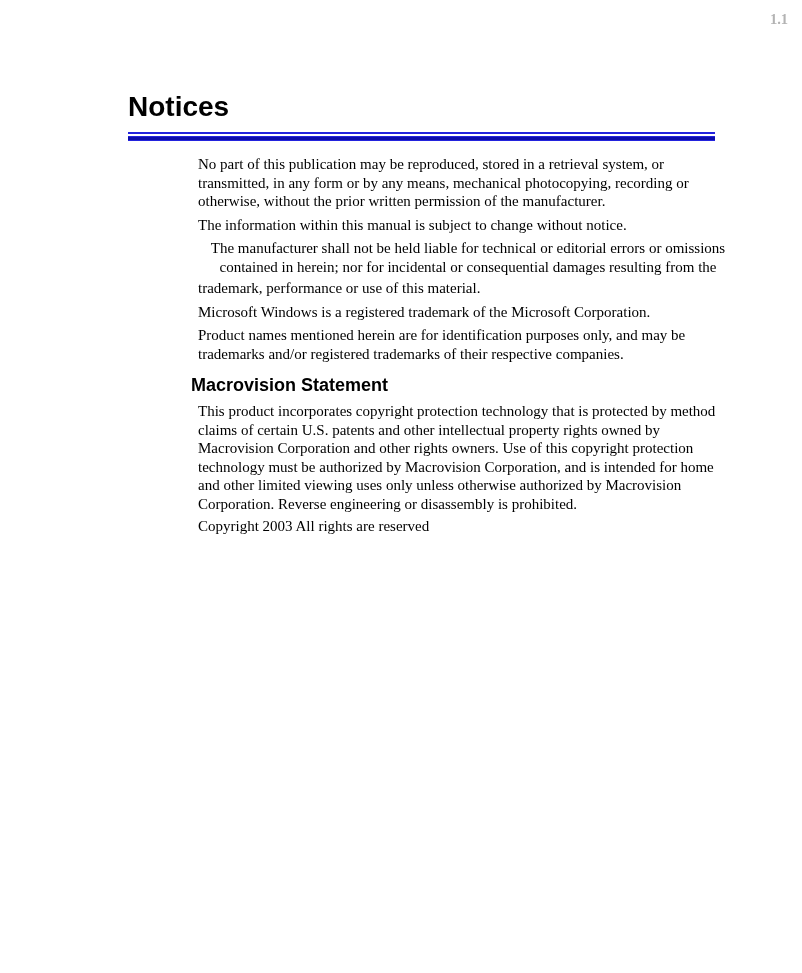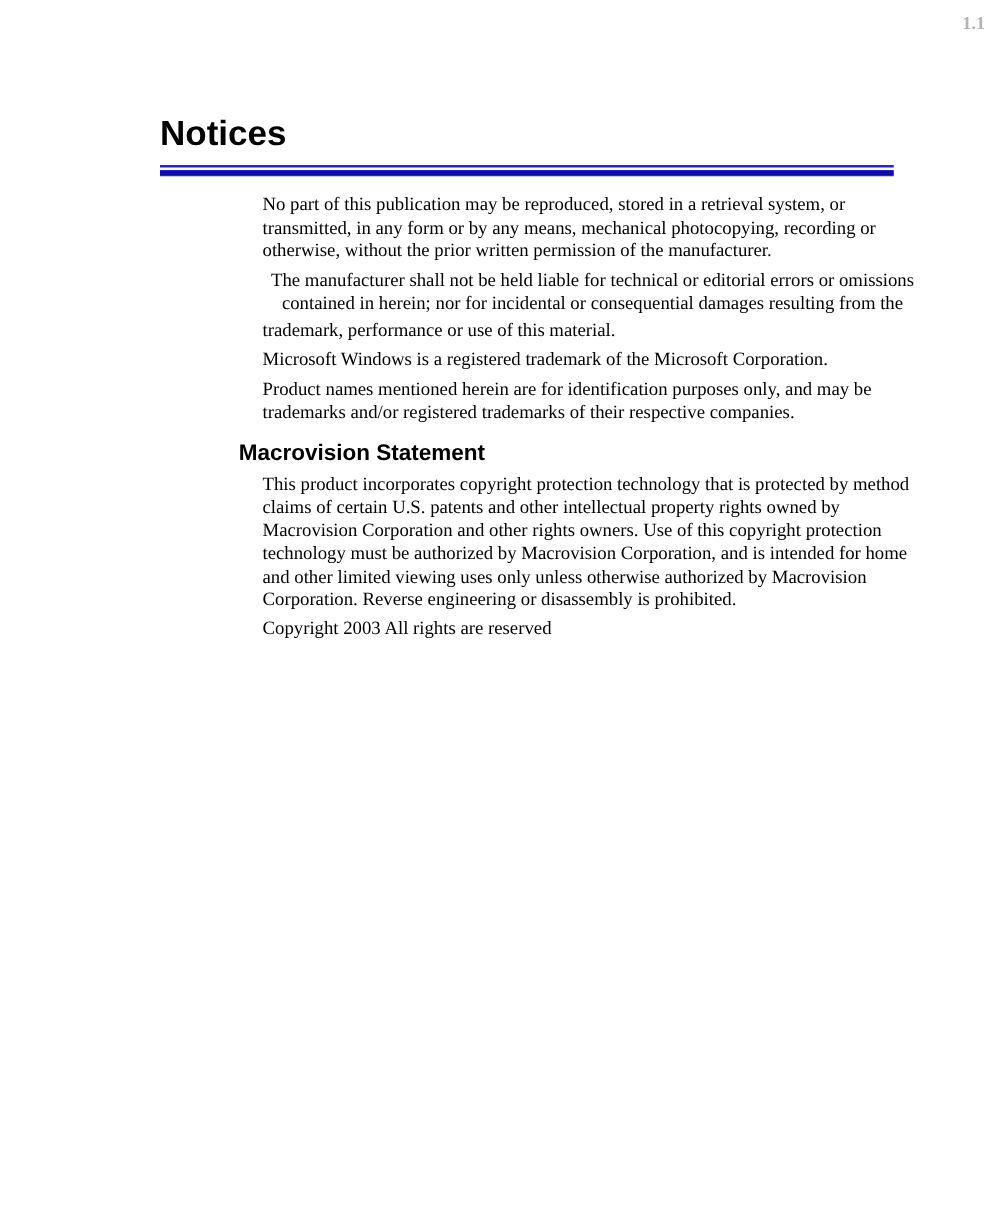--- a/index.html
+++ b/index.html
@@ -64,21 +64,21 @@
   }
   .content {
     position: absolute;
     left: 198px;
     top: 155px;
     width: 540px;
     font-size: 15px;
     line-height: 18.5px;
   }
   .content p {
-    margin: 0 0 5px 12px;
+    margin: 0 0 5px 0;
     white-space: pre-line;
   }
   .content p.tight {
     margin-bottom: 3px;
     text-align: center;
   }
   .content h2 {
     margin: 11px 0 6px -7px;
     font-family: "Liberation Sans", sans-serif;
     font-weight: bold;
@@ -119,20 +119,21 @@
       <div class="rule-thin"></div>
       <div class="rule-gap"></div>
       <div class="rule-thick"></div>
     </div>
   </div>
 
   <div class="content">
     <p>No part of this publication may be reproduced, stored in a retrieval system, or
 transmitted, in any form or by any means, mechanical photocopying, recording or
 otherwise, without the prior written permission of the manufacturer.</p>
+    <p>The information within this manual is subject to change without notice.</p>
     <p class="tight">The manufacturer shall not be held liable for technical or editorial errors or omissions
 contained in herein; nor for incidental or consequential damages resulting from the</p>
     <p>trademark, performance or use of this material.</p>
     <p>Microsoft Windows is a registered trademark of the Microsoft Corporation.</p>
     <p>Product names mentioned herein are for identification purposes only, and may be
 trademarks and/or registered trademarks of their respective companies.</p>
 
     <h2>Macrovision Statement</h2>
     <p class="body-block">This product incorporates copyright protection technology that is protected by method
 claims of certain U.S. patents and other intellectual property rights owned by

